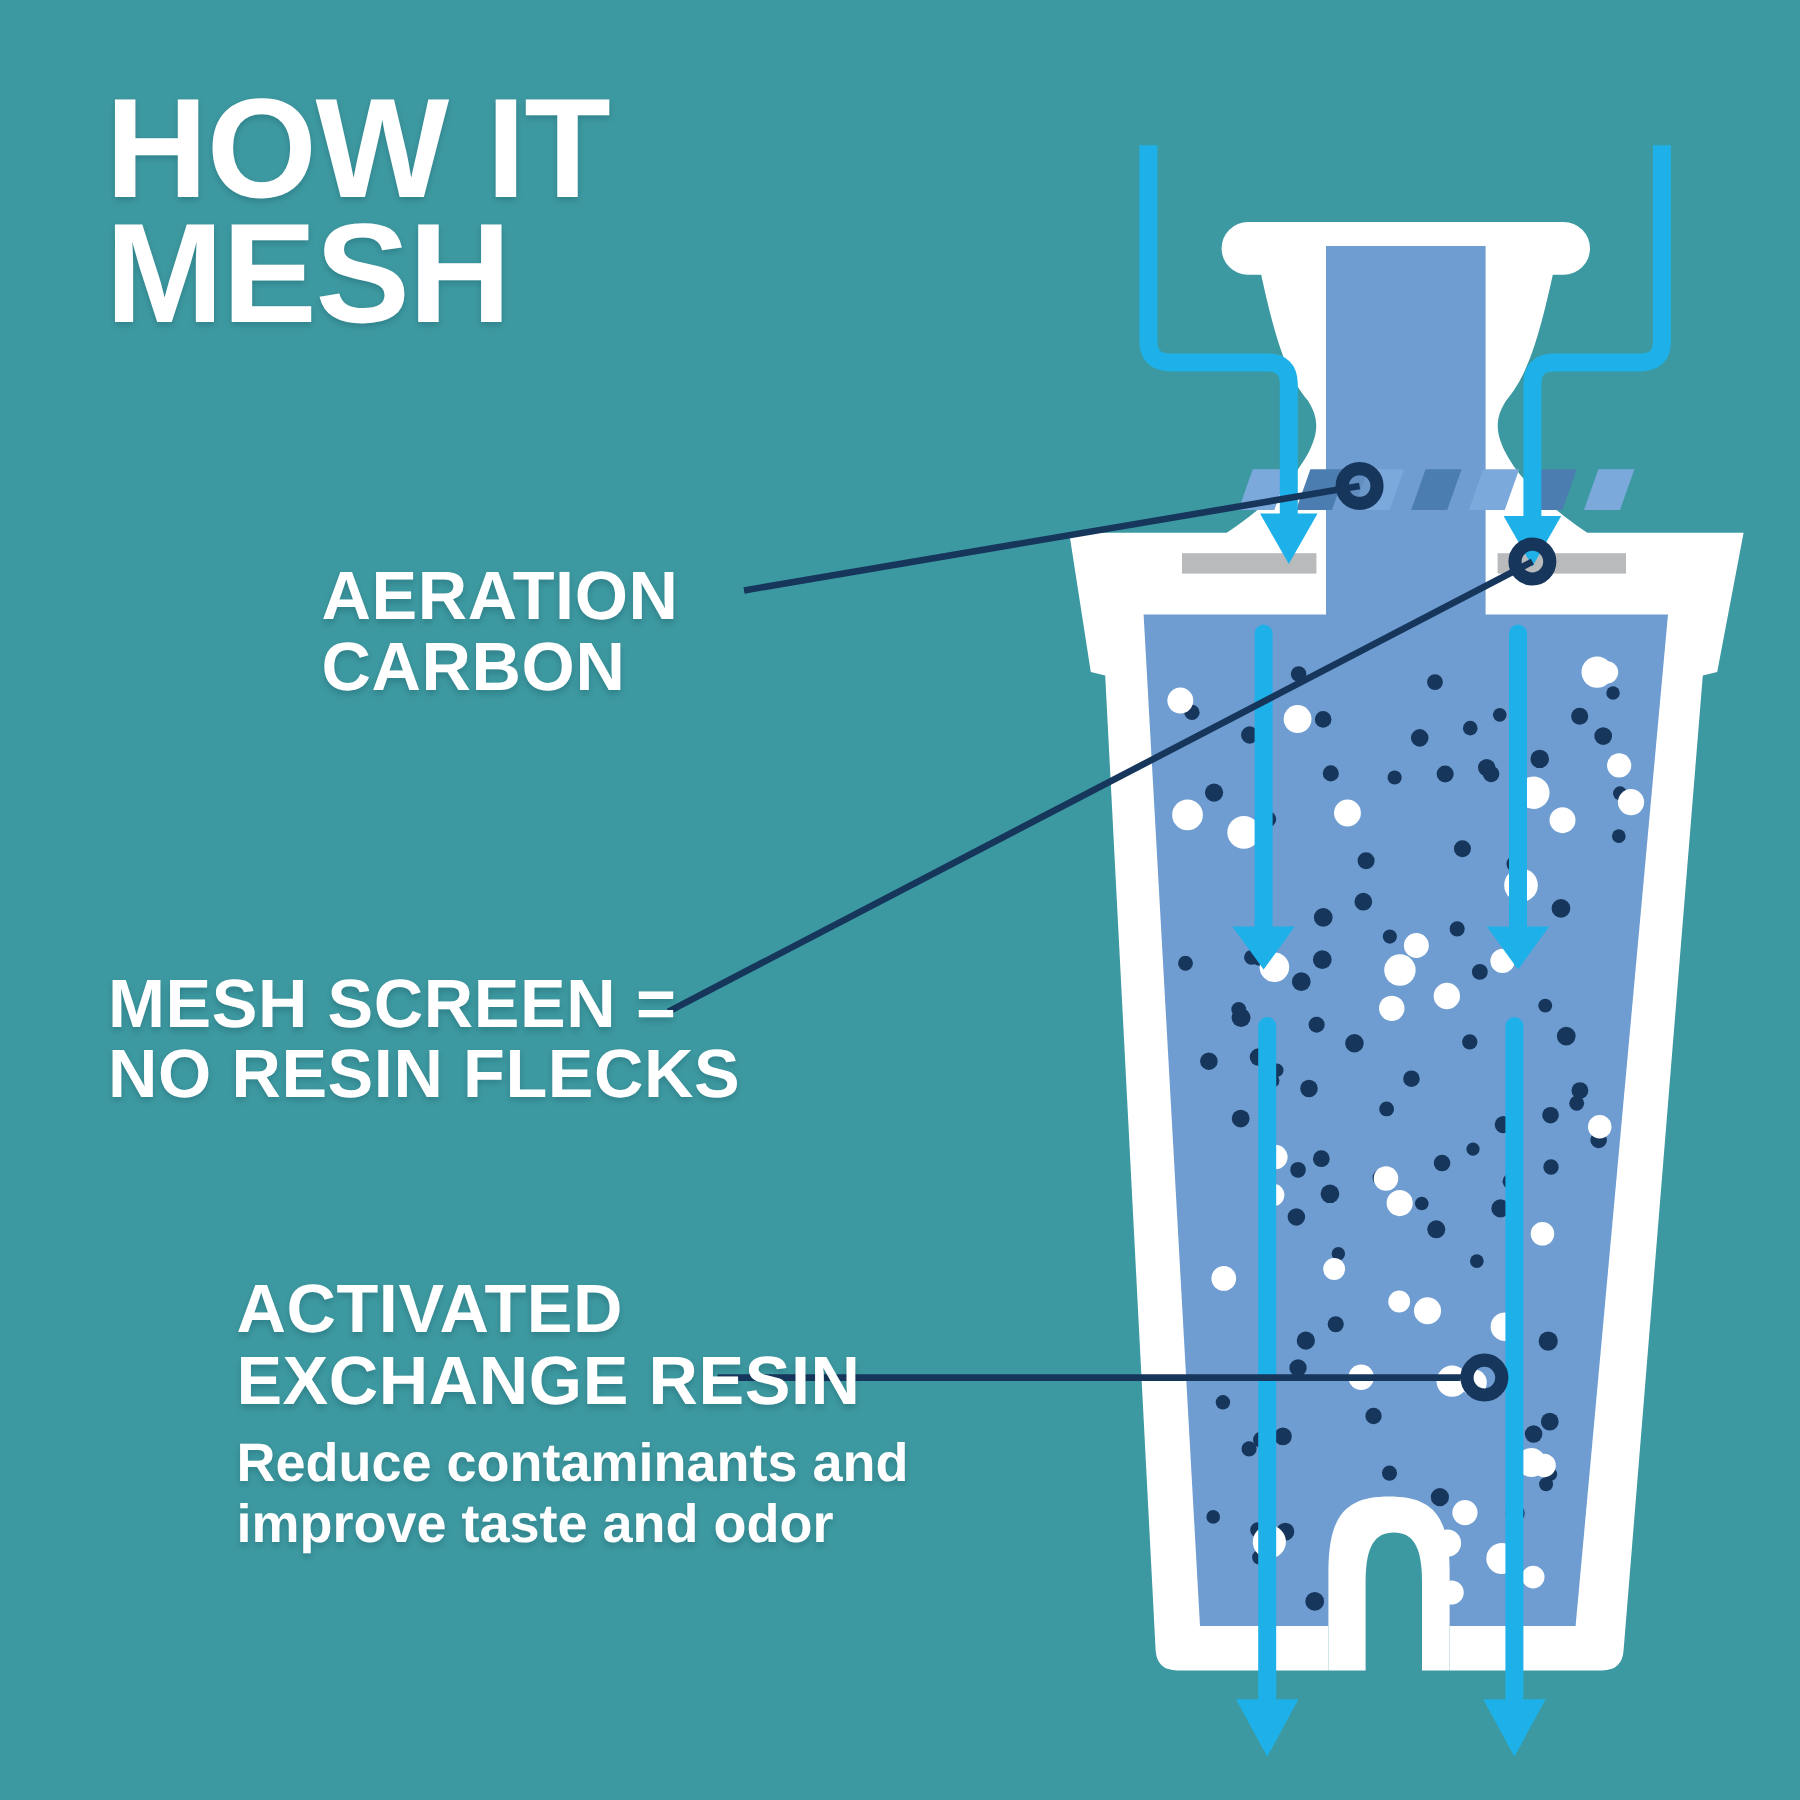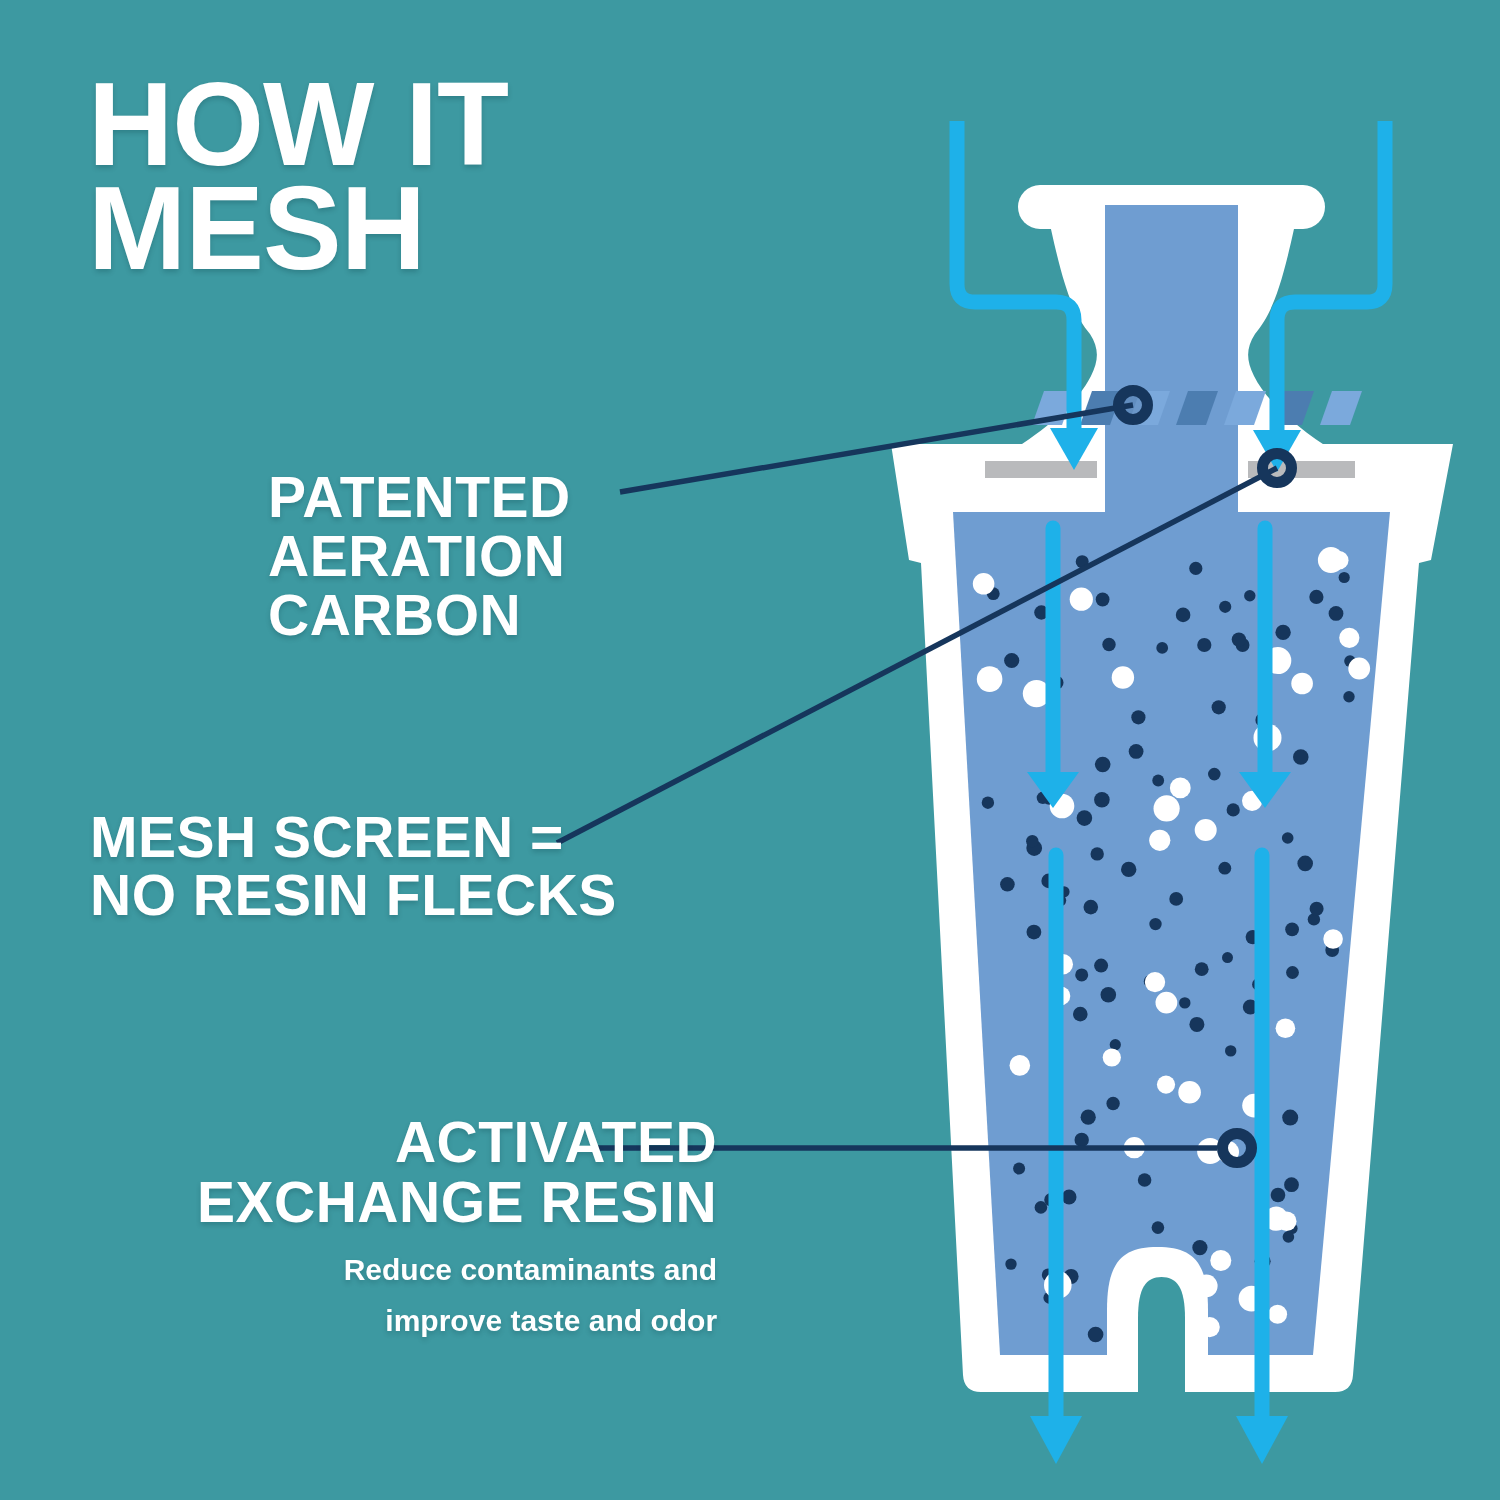--- a/index.html
+++ b/index.html
@@ -26,24 +26,24 @@
     line-height: 104px;
     letter-spacing: -1px;
   }
   .callout-label {
     font-size: 57px;
     line-height: 59px;
     letter-spacing: 0.5px;
   }
   #label-aeration { left: 268px; top: 468px; }
   #label-mesh     { left: 90px;  top: 808px; line-height: 58px; }
-  #label-carbon   { left: 197px; top: 1112px; line-height: 60px; text-align: right; }
+  #label-carbon   { left: 197px; top: 1061px; line-height: 60px; }
   .sub-lines {
     margin-top: 12px;
-    font-size: 30px;
+    font-size: 45px;
     line-height: 51px;
     letter-spacing: 0px;
   }
 </style>
 </head>
 <body style="background: rgb(61, 153, 161);">
 
 <div id="stage">
 
   <svg id="illustration" width="1500" height="1500" viewBox="0 0 1500 1500">
@@ -271,21 +271,20 @@
     <circle cx="1277" cy="468" r="14.5" fill="none" stroke-width="11" stroke="#16365C"></circle>
     <circle cx="1237" cy="1148" r="14.5" fill="none" stroke-width="11" stroke="#16365C"></circle>
   </svg>
 
   <div id="title" class="txt" style="color: rgb(255, 255, 255);">
     <div>HOW IT</div>
     <div>MESH</div>
   </div>
 
   <div id="label-aeration" class="txt callout-label" style="color: rgb(255, 255, 255);">
-    <div>PATENTED</div>
     <div>AERATION</div>
     <div>CARBON</div>
   </div>
 
   <div id="label-mesh" class="txt callout-label" style="color: rgb(255, 255, 255);">
     <div>MESH SCREEN =</div>
     <div>NO RESIN FLECKS</div>
   </div>
 
   <div id="label-carbon" class="txt callout-label" style="color: rgb(255, 255, 255);">

